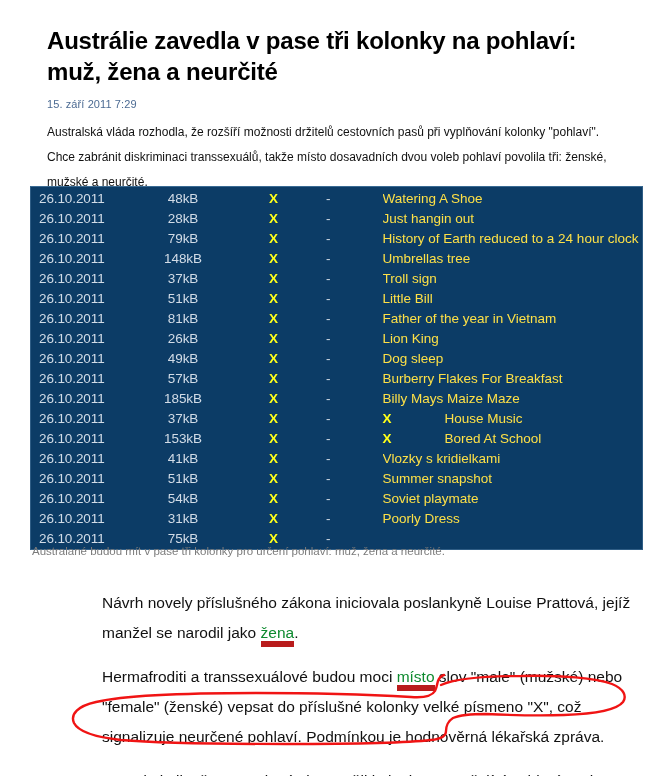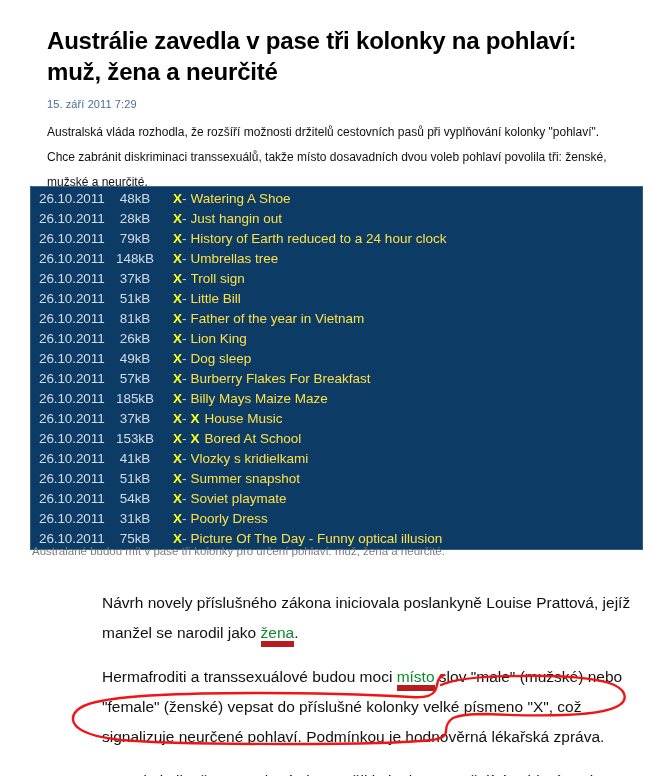--- a/index.html
+++ b/index.html
@@ -69,20 +69,21 @@
   }
   .filerow {
     display: flex;
     align-items: baseline;
     height: 20px;
     line-height: 20px;
     font-size: 13.5px;
     color: #cfd9e4;
     white-space: nowrap;
     padding-left: 8px;
+    gap: 48px;
   }
   .fr-date {
     width: 72px;
     flex: none;
     color: #d2dce7;
     letter-spacing: -0.1px;
   }
   .fr-size {
     width: 48px;
     flex: none;
@@ -289,21 +290,20 @@
           <span class="fr-size">31kB</span>
           <span class="fr-x">X</span>
           <span class="fr-dash">-</span>
           <span class="fr-title">Poorly Dress</span>
         </div>
         <div class="filerow">
           <span class="fr-date">26.10.2011</span>
           <span class="fr-size">75kB</span>
           <span class="fr-x">X</span>
           <span class="fr-dash">-</span>
-          <span class="fr-title">Picture Of The Day - Funny optical illusion</span>
         </div>
       </div>
   </div>
 
   <div class="caption">Australané budou mít v pase tři kolonky pro určení pohlaví: muž, žena a neurčité.</div>
 
   <div class="bodywrap">
 
     <p class="bodypara"><span>Návrh novely příslušného zákona iniciovala poslankyně Louise Prattová, jejíž manžel se narodil jako </span><a href="#" class="inlink">žena</a><span>.</span></p>
 

